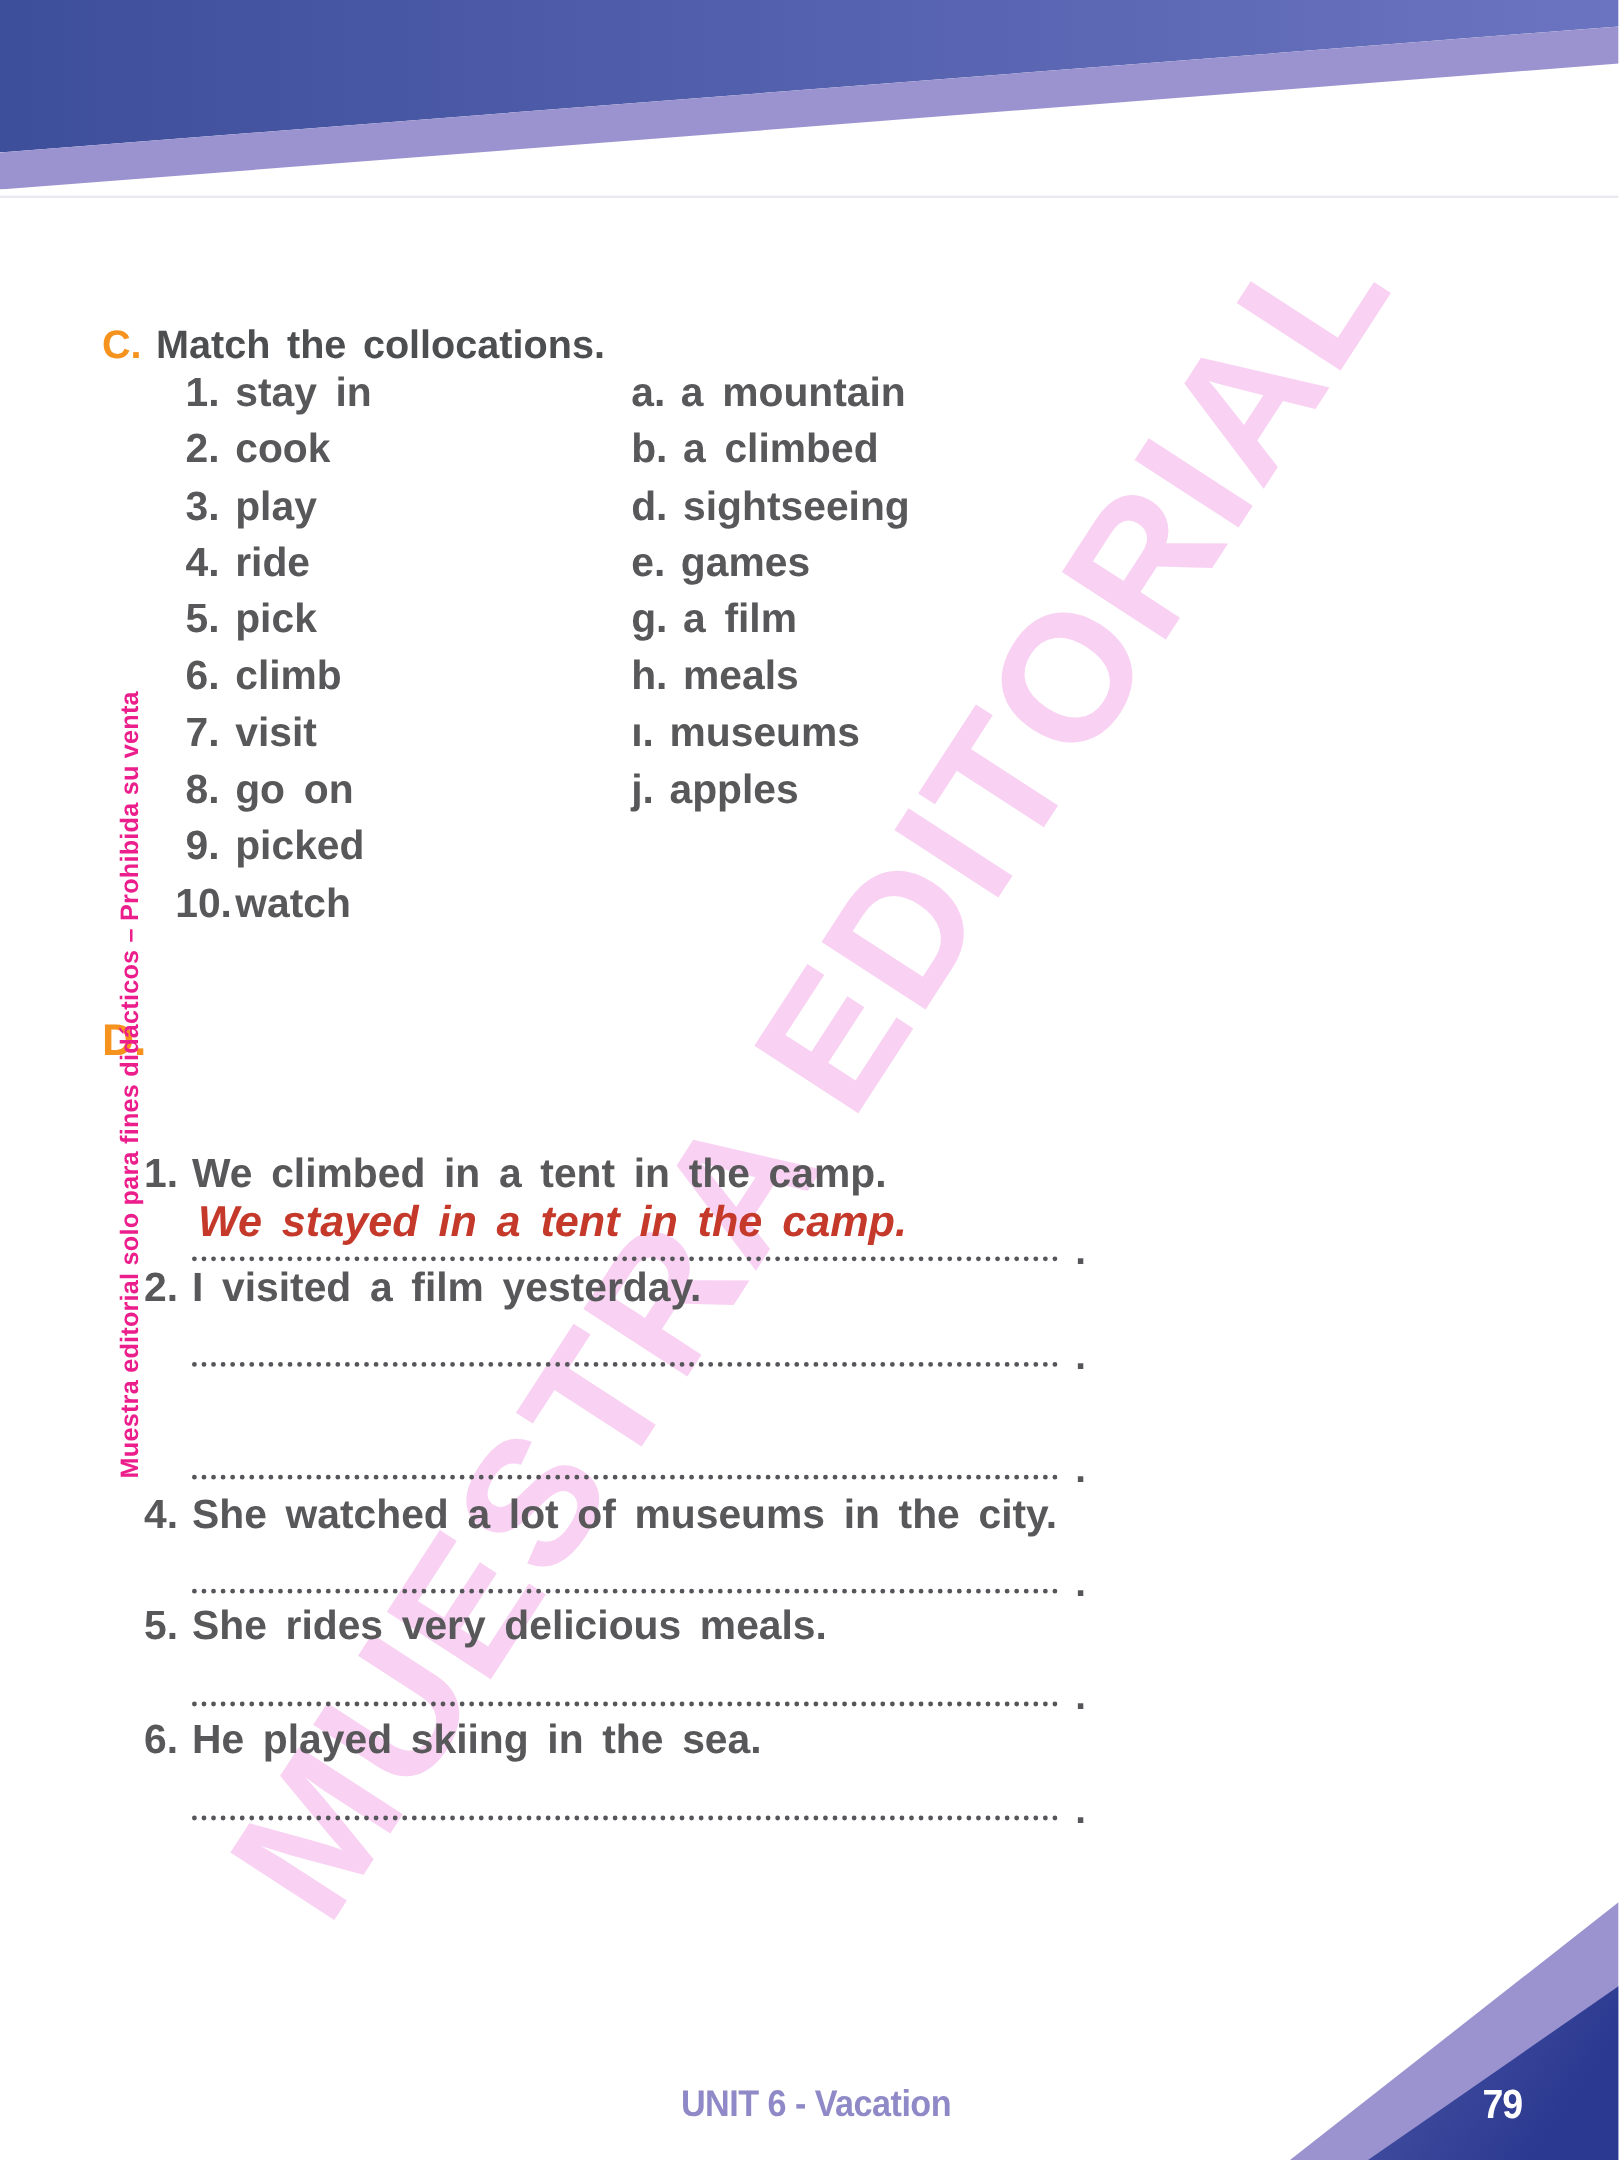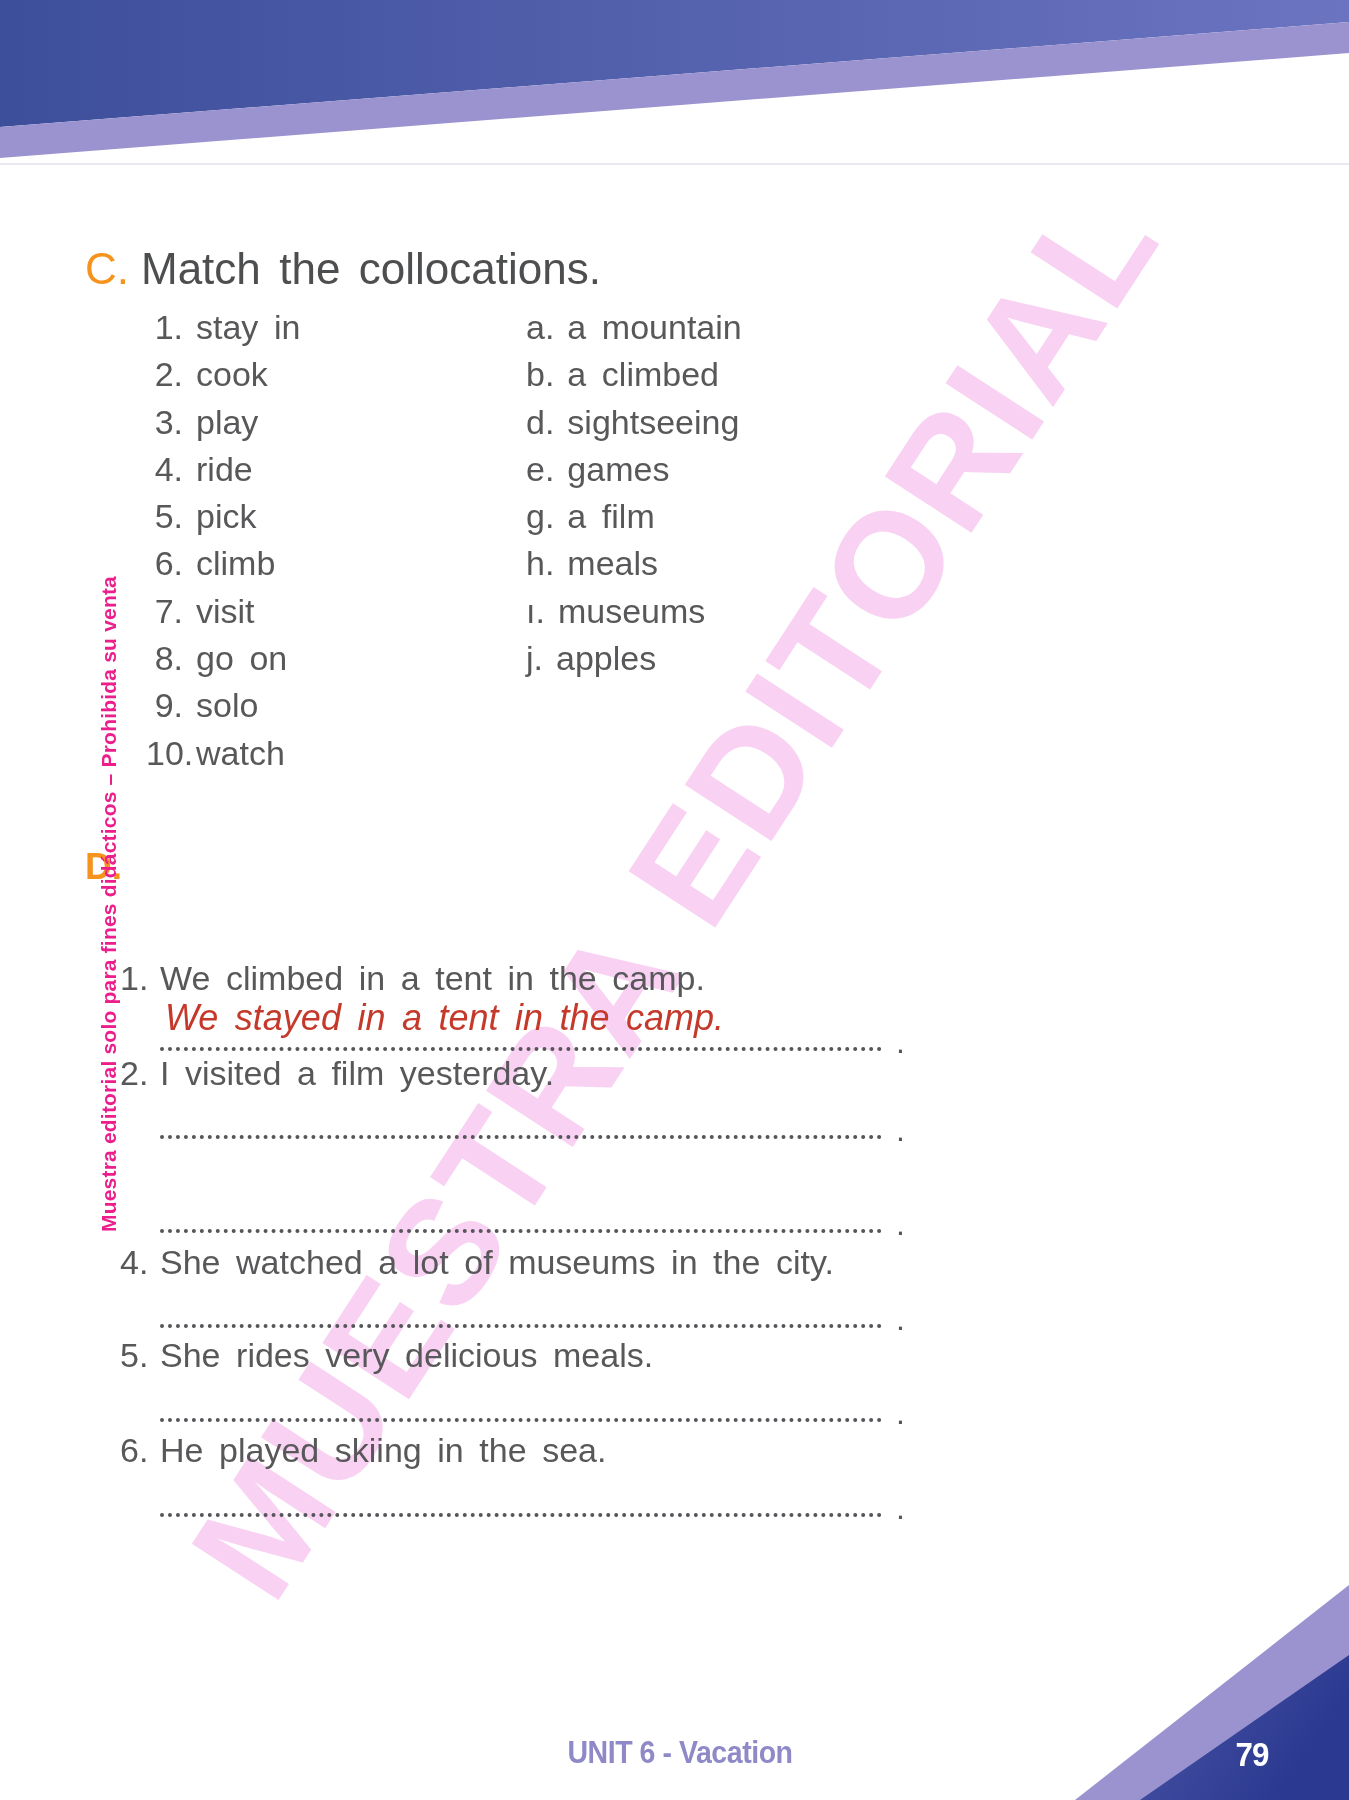--- a/index.html
+++ b/index.html
@@ -1,20 +1,20 @@
 <!DOCTYPE html>
 <html><head>
 <meta charset="utf-8">
 <style>
   html,body { margin:0; padding:0; background:#ffffff; }
   .page {
     position:relative; width:1349px; height:1800px; background:#ffffff;
     overflow:hidden; font-family:"Liberation Sans", sans-serif;
   }
-  .abs { position:absolute; z-index:1; }
+  .abs { position:absolute; z-index:1;font-weight:bold; }
 
   
   .hdr-dark {
     position:absolute; top:0; left:0; width:100%; height:165px; z-index:1;
     background:linear-gradient(90deg,#3D4E9B 0%,#6B74C0 100%);
     clip-path:polygon(0 0,100% 0,100% 22px,0 127px);
   }
   .hdr-light {
     position:absolute; top:0; left:0; width:100%; height:165px; z-index:1;
     background:#9B93CF;
@@ -32,21 +32,21 @@
 
   
   .side-note {
     position:absolute; left:97px; top:1232px; z-index:2;
     transform-origin:0 0; transform:rotate(-90deg);
     white-space:nowrap; color:#EC1E8C; font-weight:700; font-size:21px;
     letter-spacing:0.2px;
   }
 
   
-  .ex-heading { left:85px; top:244px; font-size:44px; font-weight:400; color:#4D4E50; word-spacing:0.14em; white-space:nowrap; }
+  .ex-heading { left:85px; top:268px; font-size:33px; font-weight:700; color:#4D4E50; word-spacing:0.14em; white-space:nowrap; }
   .ex-label  { color:#F6921E; margin-right:12px; }
   .c-col  { font-size:34px; color:#58585A; line-height:47.3px; }
   .c-left  { left:146px; top:304px; }
   .c-right { left:526px; top:304px; }
   .c-num  { display:inline-block; width:37px; text-align:right; margin-right:13px; }
   .c-letter { display:inline-block; margin-right:13px; }
   .c-word { word-spacing:0.18em; }
 
   
   .d-label { left:85px; top:846px; font-size:37px; font-weight:700; color:#F6921E; z-index:1; }
@@ -89,21 +89,21 @@
 
   <div class="abs c-col c-left">
     <div><span class="c-num">1.</span><span class="c-word">stay in</span></div>
     <div><span class="c-num">2.</span><span class="c-word">cook</span></div>
     <div><span class="c-num">3.</span><span class="c-word">play</span></div>
     <div><span class="c-num">4.</span><span class="c-word">ride</span></div>
     <div><span class="c-num">5.</span><span class="c-word">pick</span></div>
     <div><span class="c-num">6.</span><span class="c-word">climb</span></div>
     <div><span class="c-num">7.</span><span class="c-word">visit</span></div>
     <div><span class="c-num">8.</span><span class="c-word">go on</span></div>
-    <div><span class="c-num">9.</span><span class="c-word">solo</span></div>
+    <div><span class="c-num">9.</span><span class="c-word">picked</span></div>
     <div><span class="c-num">10.</span><span class="c-word">watch</span></div>
   </div>
 
   <div class="abs c-col c-right">
     <div><span class="c-letter">a.</span><span class="c-word">a mountain</span></div>
     <div><span class="c-letter">b.</span><span class="c-word">a climbed</span></div>
     <div><span class="c-letter">d.</span><span class="c-word">sightseeing</span></div>
     <div><span class="c-letter">e.</span><span class="c-word">games</span></div>
     <div><span class="c-letter">g.</span><span class="c-word">a film</span></div>
     <div><span class="c-letter">h.</span><span class="c-word">meals</span></div>

